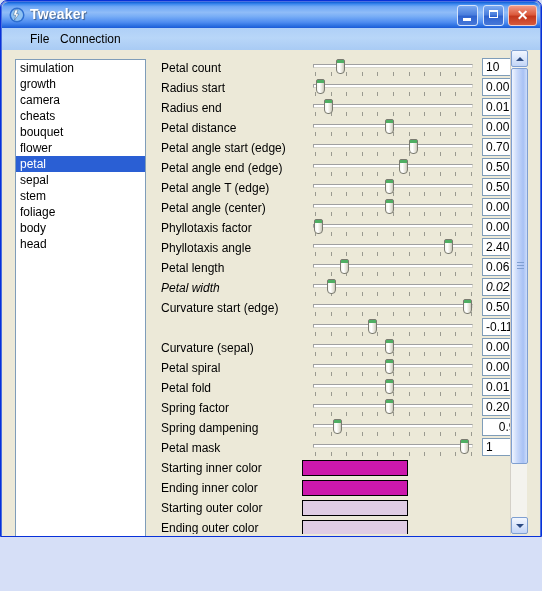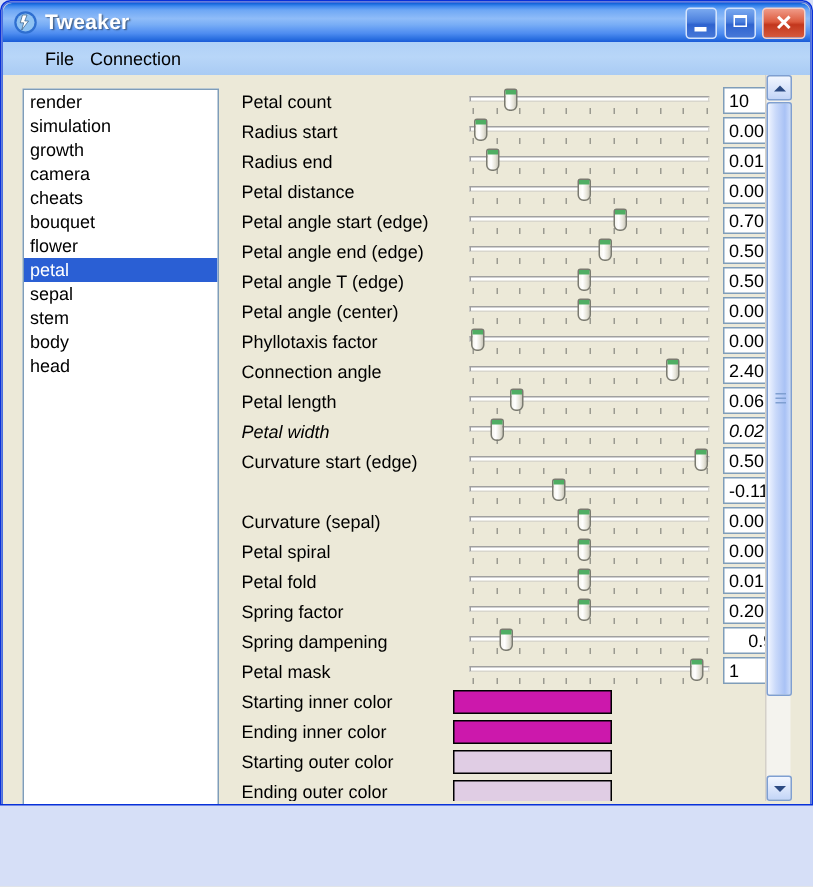--- a/index.html
+++ b/index.html
@@ -200,30 +200,30 @@
   </div>
 
   <div class="menubar">
     <div class="menu-item" style="left:22px;">File</div>
     <div class="menu-item" style="left:52px;">Connection</div>
   </div>
 
   <div class="client">
 
     <div class="listbox" id="listbox">
-        <div class="li">render</div>
         <div class="li">simulation</div>
         <div class="li">growth</div>
         <div class="li">camera</div>
         <div class="li">cheats</div>
         <div class="li">bouquet</div>
         <div class="li">flower</div>
         <div class="li sel">petal</div>
         <div class="li">sepal</div>
         <div class="li">stem</div>
+        <div class="li">foliage</div>
         <div class="li">body</div>
         <div class="li">head</div>
       </div>
 
     <div class="params" id="params">
         <div class="row" style="top: 8px;">
           <div class="rlabel">Petal count</div>
           <div class="track">
             <div class="groove"></div>
             <div class="ticks">
@@ -405,21 +405,21 @@
               <i class="tick" style="left: 111.2px;"></i>
               <i class="tick" style="left: 126.8px;"></i>
               <i class="tick" style="left: 142.4px;"></i>
               <i class="tick" style="left: 158px;"></i>
             </div>
             <div class="thumb" style="left: 7.12px;"></div>
           </div>
           <div class="vbox">0.00</div>
         </div>
         <div class="row" style="top: 188px;">
-          <div class="rlabel">Connection angle</div>
+          <div class="rlabel">Phyllotaxis angle</div>
           <div class="track">
             <div class="groove"></div>
             <div class="ticks">
               <i class="tick" style="left: 2px;"></i>
               <i class="tick" style="left: 17.6px;"></i>
               <i class="tick" style="left: 33.2px;"></i>
               <i class="tick" style="left: 48.8px;"></i>
               <i class="tick" style="left: 64.4px;"></i>
               <i class="tick" style="left: 80px;"></i>
               <i class="tick" style="left: 95.6px;"></i>

